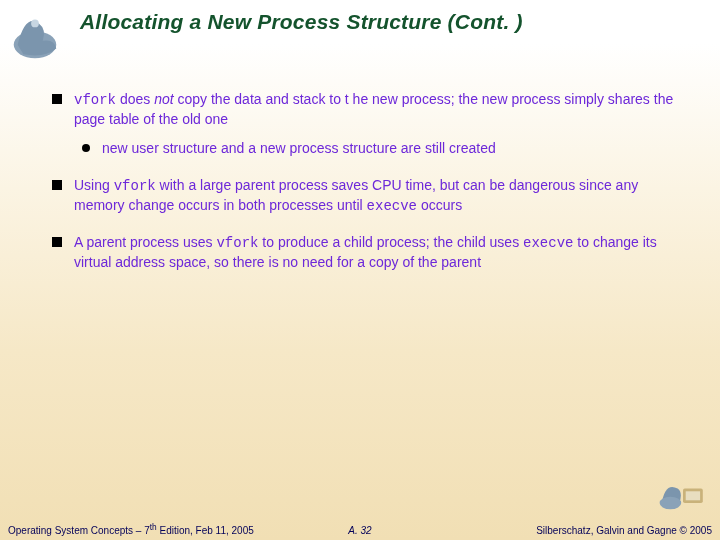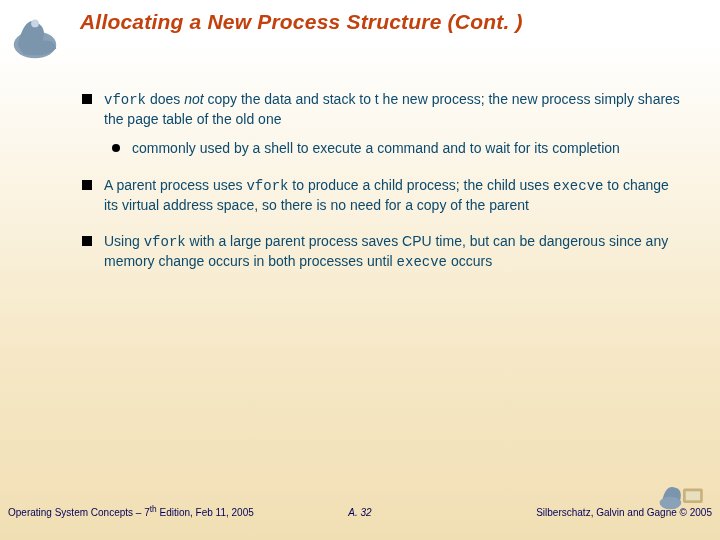--- a/index.html
+++ b/index.html
@@ -31,30 +31,30 @@
     width: 100%; height: 100%;
   }
   .title {
     position: absolute;
     top: 10px;
     left: 80px;
     right: 20px;
     font-weight: bold;
     font-style: italic;
     font-size: 21px;
-    color: #c2410c;
+    color: #14532d;
     letter-spacing: 0.2px;
   }
   .content {
     position: absolute;
     top: 90px;
-    left: 82px;
+    left: 52px;
     right: 40px;
     font-size: 14px;
-    color: #0c4a6e;
+    color: #6d28d9;
     line-height: 1.35;
   }
   ul.level1 {
     list-style: none;
     padding: 0;
     margin: 0;
   }
   ul.level1 > li {
     position: relative;
     padding-left: 22px;
@@ -88,21 +88,21 @@
     height: 8px;
     background: #000;
     border-radius: 50%;
   }
   code, .mono {
     font-family: "Courier New", Courier, monospace;
     font-size: 14px;
   }
   .footer {
     position: absolute;
-    bottom: 22px;
+    bottom: 4px;
     left: 8px;
     right: 8px;
     font-size: 10px;
     color: #04025a;
     display: flex;
     justify-content: space-between;
     align-items: flex-end;
   }
   .footer .center {
     position: absolute;
@@ -128,28 +128,28 @@
   </svg>
 </div>
 
 <div class="title">Allocating a New Process Structure (Cont. )</div>
 
 <div class="content">
   <ul class="level1">
     <li>
       <span class="mono">vfork</span><span> does </span><span class="em">not</span><span> copy the data and stack to t he new process; the new process simply shares the page table of the old one</span>
       <ul class="level2">
-        <li><span>commonly used by a shell to execute a command and to wait for its completion</span></li>
+        <li><span>new user structure and a new process structure are still created</span></li>
       </ul>
     </li>
     <li>
-      <span>A parent process uses </span><span class="mono">vfork</span><span> to produce a child process; the child uses </span><span class="mono">execve</span><span> to change its virtual address space, so there is no need for a copy of the parent</span>
+      <span>Using </span><span class="mono">vfork</span><span> with a large parent process saves CPU time, but can be dangerous since any memory change occurs in both processes until </span><span class="mono">execve</span><span> occurs</span>
     </li>
     <li>
-      <span>Using </span><span class="mono">vfork</span><span> with a large parent process saves CPU time, but can be dangerous since any memory change occurs in both processes until </span><span class="mono">execve</span><span> occurs</span>
+      <span>A parent process uses </span><span class="mono">vfork</span><span> to produce a child process; the child uses </span><span class="mono">execve</span><span> to change its virtual address space, so there is no need for a copy of the parent</span>
     </li>
   </ul>
 </div>
 
 <div class="corner-icon br">
   <svg class="dino" viewBox="0 0 60 48">
     <rect x="30" y="18" width="22" height="16" rx="2" fill="#c9b27a"></rect>
     <rect x="33" y="21" width="16" height="10" fill="#e8dec0"></rect>
     <path d="M6 36 Q10 10 24 18 Q30 22 26 34 Q16 42 6 36 Z" fill="#7b95ad"></path>
     <ellipse cx="16" cy="34" rx="12" ry="7" fill="#8aa2b8"></ellipse>

